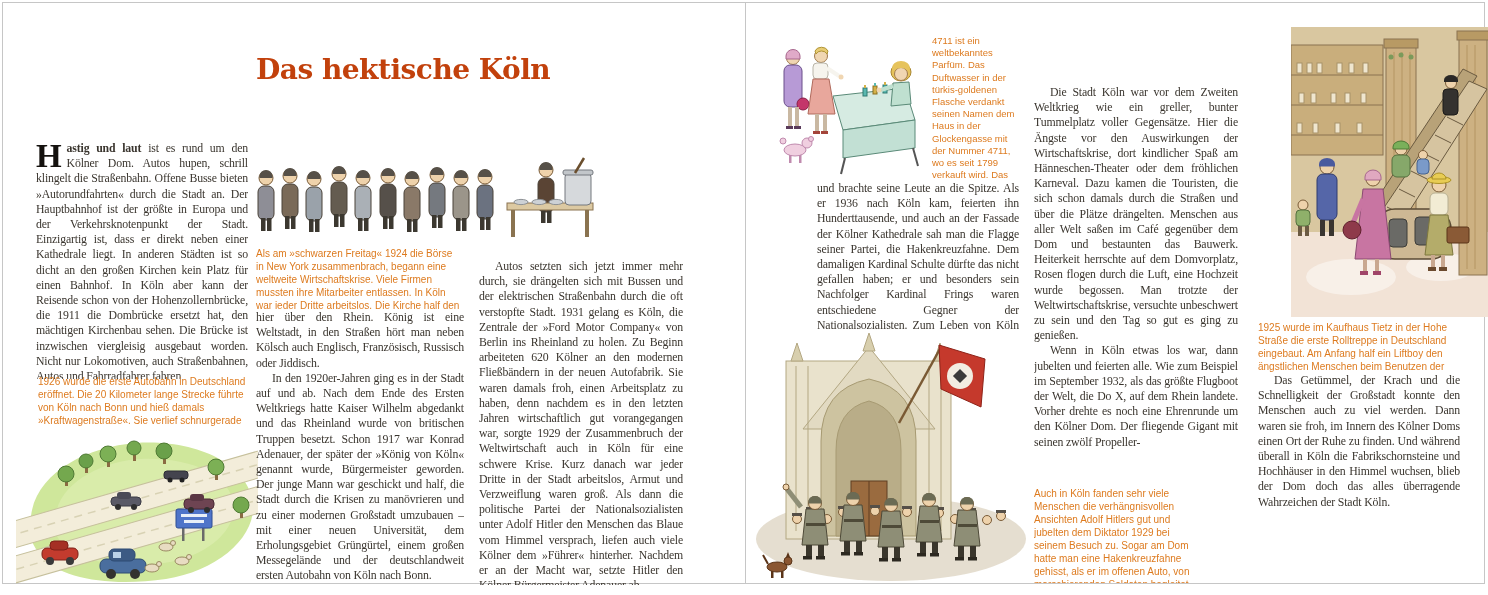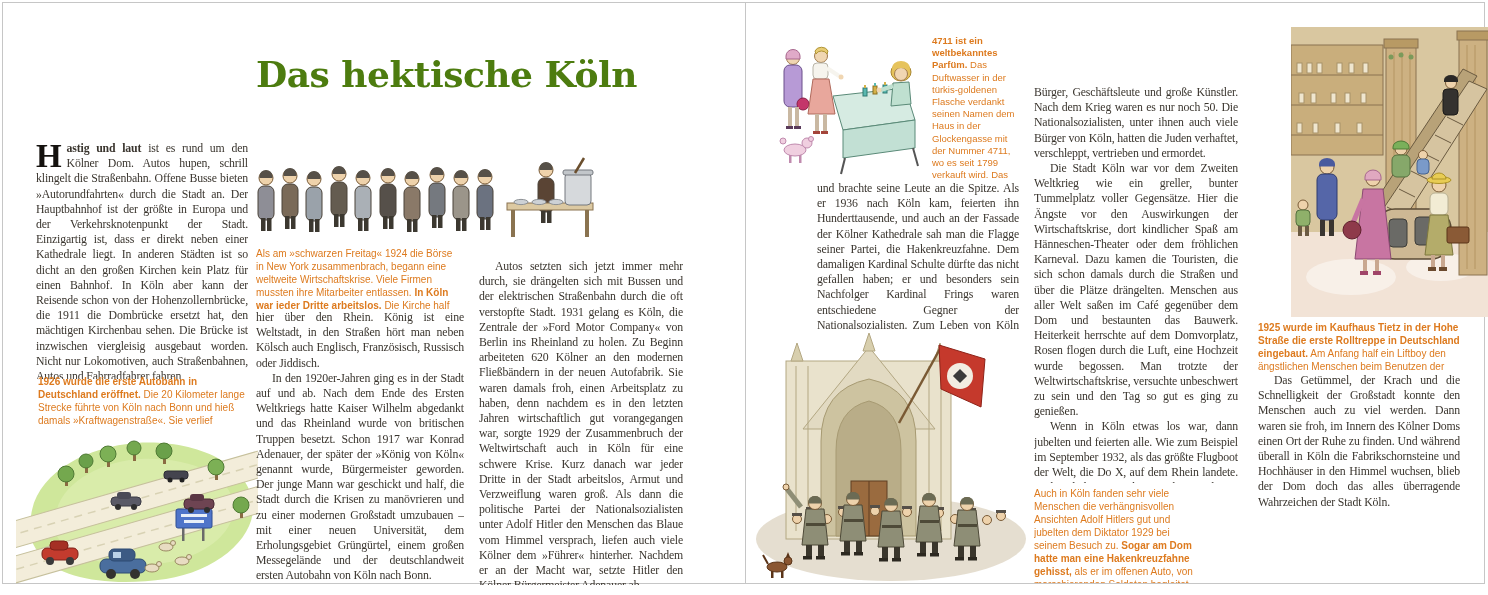--- a/index.html
+++ b/index.html
@@ -1,29 +1,29 @@
 <!DOCTYPE html>
 <html lang="de"><head>
 <meta charset="utf-8">
 <style>
   html,body{margin:0;padding:0;background:#ffffff;width:1488px;height:595px;overflow:hidden;
     font-family:"Liberation Serif","DejaVu Serif",serif;}
   .spread{position:absolute;left:2px;top:2px;width:1481px;height:580px;border:1px solid #c6c6c6;background:#fff;}
   .divider{position:absolute;left:742px;top:0;width:1px;height:580px;background:#c6c6c6;}
   .abs{position:absolute;}
-  .title{font-family:"DejaVu Serif","Liberation Serif",serif;font-weight:700;color:#4d7c0f;
-    font-size:36px;letter-spacing:-0.5px;margin:0;white-space:nowrap;}
+  .title{font-family:"DejaVu Serif","Liberation Serif",serif;font-weight:700;color:#c2410c;
+    font-size:28px;letter-spacing:-0.5px;margin:0;white-space:nowrap;}
   .body{font-size:11.8px;line-height:15.2px;letter-spacing:-0.15px;color:#3a352e;
     text-align:justify;hyphens:auto;overflow:hidden;}
   .body p{margin:0;}
   .body p.indent{text-indent:16px;}
   .dropcap{float:left;font-weight:700;font-size:33px;line-height:27px;padding:2px 5px 0 0;color:#14110e;}
   .caption{font-family:"Liberation Sans","DejaVu Sans",sans-serif;font-size:10px;line-height:13px;
     color:#dd7a1e;overflow:hidden;}
-  .caption b{font-weight:700;}
+  .caption b{font-weight:400;}
   .cap-small{font-size:9.5px;line-height:12.2px;}
   .illus{overflow:hidden;}
   svg{display:block;}
 </style>
 </head>
 <body>
 
 <div class="spread">
   <div class="divider"></div>
 
@@ -301,21 +301,20 @@
           <circle cx="37" cy="230" r="4" fill="#8a5632" stroke="#5a3418"></circle>
           <polygon points="35,226 37,221 39,226" fill="#5a3418"></polygon>
           <line x1="17" y1="233" x2="12" y2="224" stroke="#5a3418" stroke-width="2"></line>
           <rect x="20" y="240" width="2.5" height="7" fill="#5a3418"></rect>
             <rect x="30" y="240" width="2.5" height="7" fill="#5a3418"></rect>
         </g>
       </svg>
     </div>
 
     <div class="abs body" style="left:1031px;top:82px;width:204px;height:398px;">
-      <p>Bürger, Geschäftsleute und große Künstler. Nach dem Krieg waren es nur noch 50. Die Nationalsozialisten, unter ihnen auch viele Bürger von Köln, hatten die Juden verhaftet, verschleppt, vertrieben und ermordet.</p>
       <p class="indent">Die Stadt Köln war vor dem Zweiten Weltkrieg wie ein greller, bunter Tummelplatz voller Gegensätze. Hier die Ängste vor den Auswirkungen der Wirtschaftskrise, dort kindlicher Spaß am Hänneschen-Theater oder dem fröhlichen Karneval. Dazu kamen die Touristen, die sich schon damals durch die Straßen und über die Plätze drängelten. Menschen aus aller Welt saßen im Café gegenüber dem Dom und bestaunten das Bauwerk. Heiterkeit herrschte auf dem Domvorplatz, Rosen flogen durch die Luft, eine Hochzeit wurde begossen. Man trotzte der Weltwirtschaftskrise, versuchte unbeschwert zu sein und den Tag so gut es ging zu genießen.</p>
       <p class="indent">Wenn in Köln etwas los war, dann jubelten und feierten alle. Wie zum Beispiel im September 1932, als das größte Flugboot der Welt, die Do X, auf dem Rhein landete. Vorher drehte es noch eine Ehrenrunde um den Kölner Dom. Der fliegende Gigant mit seinen zwölf Propeller-</p>
     </div>
 
     <div class="abs caption" style="left:1031px;top:484px;width:170px;height:96px;">
       <span>Auch in Köln fanden sehr viele Menschen die verhängnisvollen Ansichten Adolf Hitlers gut und jubelten dem Diktator 1929 bei seinem Besuch zu. </span><b>Sogar am Dom hatte man eine Hakenkreuzfahne gehisst,</b><span> als er im offenen Auto, von marschierenden Soldaten begleitet, durch die Stadt gefahren wurde.</span>
     </div>
 
     <div class="abs illus" style="left:1288px;top:24px;width:198px;height:290px;">
       <svg width="198" height="290" viewBox="0 0 198 290">

